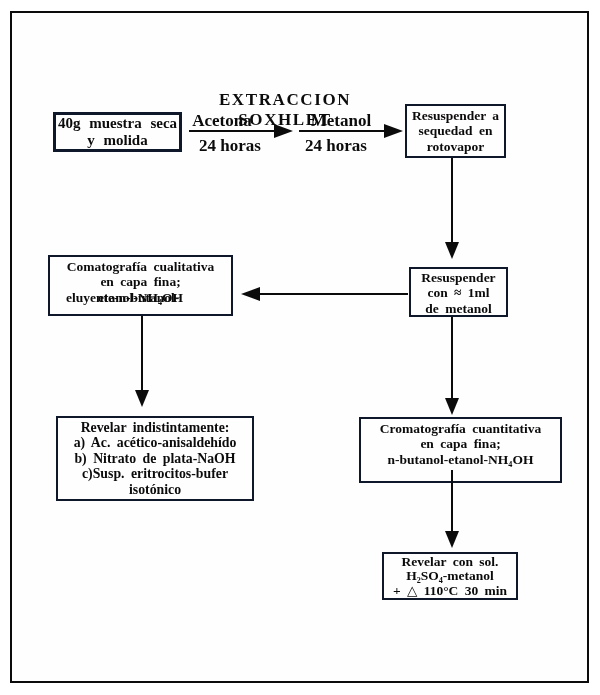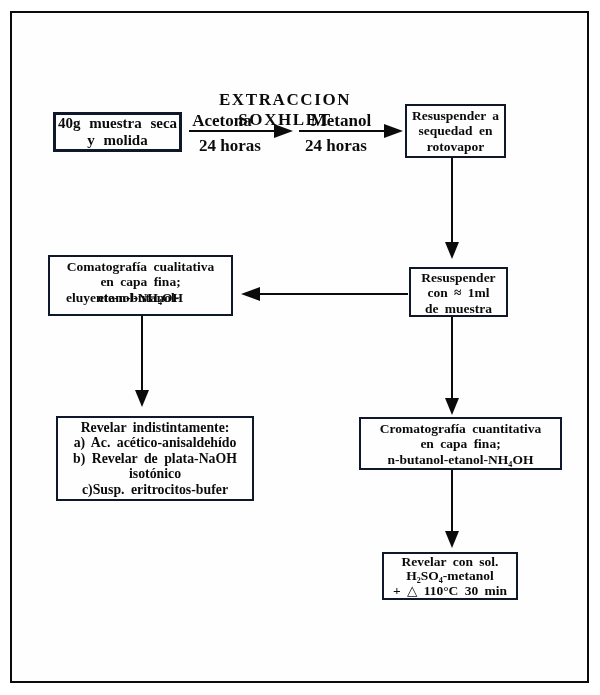--- a/index.html
+++ b/index.html
@@ -28,21 +28,21 @@
     position:absolute;border:2px solid #0f172a;background:#fefefe;
     text-align:center;font-size:13.5px;line-height:15.4px;word-spacing:3px;
   }
   .box .ln{white-space:nowrap;}
   .box-sample{left:53px;top:112px;width:129px;height:40px;border-width:3px;
     font-size:15px;line-height:16.5px;word-spacing:5px;}
   .box-concentrate{left:405px;top:104px;width:101px;height:54px;padding-top:2px;}
   .box-resuspend{left:409px;top:267px;width:99px;height:50px;padding-top:1px;}
   .box-qualitative{left:48px;top:255px;width:185px;height:61px;padding-top:2px;}
   .box-revealleft{left:56px;top:416px;width:198px;height:85px;padding-top:2px;font-size:13.8px;}
-  .box-quantitative{left:359px;top:417px;width:203px;height:53px;padding-top:2px;}
+  .box-quantitative{left:359px;top:417px;width:203px;height:66px;padding-top:2px;}
   .box-revealright{left:382px;top:552px;width:136px;height:48px;line-height:14.4px;padding-top:1px;}
   .edge-label{
     position:absolute;width:70px;text-align:center;font-size:17px;white-space:nowrap;
   }
   .hline{position:absolute;height:2px;background:#0b0b0b;}
   .vline{position:absolute;width:2px;background:#0b0b0b;}
   .head-right{position:absolute;width:0;height:0;
     border-top:7px solid transparent;border-bottom:7px solid transparent;
     border-left:19px solid #0b0b0b;}
   .head-left{position:absolute;width:0;height:0;
@@ -85,44 +85,44 @@
     <div class="ln">sequedad en</div>
     <div class="ln">rotovapor</div>
   </div>
 
   <div class="vline" style="left:451px;top:158px;height:85px;"></div>
   <div class="head-down" style="left:445px;top:242px;"></div>
 
   <div class="box box-resuspend">
     <div class="ln">Resuspender</div>
     <div class="ln">con ≈ 1ml</div>
-    <div class="ln">de muestra</div>
+    <div class="ln">de metanol</div>
   </div>
 
   <div class="hline" style="left:258px;top:293px;width:150px;"></div>
   <div class="head-left" style="left:241px;top:287px;"></div>
 
   <div class="box box-qualitative">
     <div class="ln">Comatografía cualitativa</div>
     <div class="ln">en capa fina;</div>
     <div class="overprint">
       <span class="op-a">eluyente-n-butanol-</span>
       <span class="op-b">etanol-NH₄OH</span>
     </div>
   </div>
 
   <div class="vline" style="left:141px;top:316px;height:76px;"></div>
   <div class="head-down" style="left:135px;top:390px;"></div>
 
   <div class="box box-revealleft">
     <div class="ln">Revelar indistintamente:</div>
     <div class="ln">a) Ac. acético-anisaldehído</div>
-    <div class="ln">b) Revelar de plata-NaOH</div>
+    <div class="ln">b) Nitrato de plata-NaOH</div>
+    <div class="ln">c)Susp. eritrocitos-bufer</div>
     <div class="ln">isotónico</div>
-    <div class="ln">c)Susp. eritrocitos-bufer</div>
   </div>
 
   <div class="vline" style="left:451px;top:317px;height:82px;"></div>
   <div class="head-down" style="left:445px;top:398px;"></div>
 
   <div class="box box-quantitative">
     <div class="ln">Cromatografía cuantitativa</div>
     <div class="ln">en capa fina;</div>
     <div class="ln">n-butanol-etanol-NH₄OH</div>
   </div>

